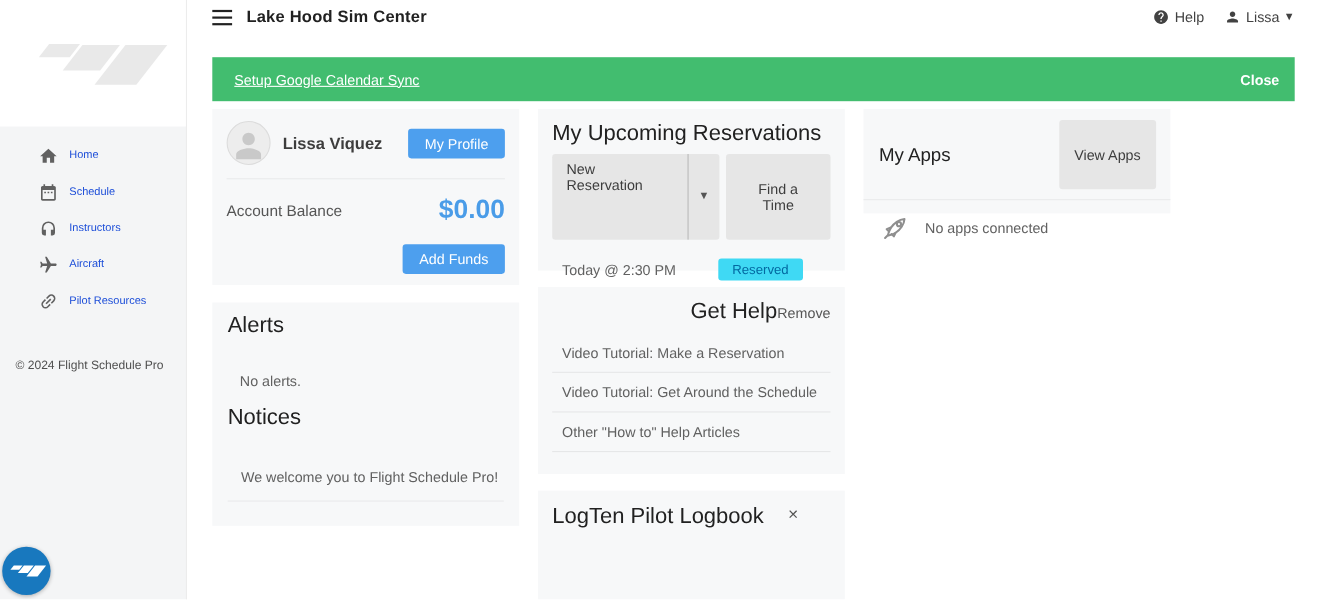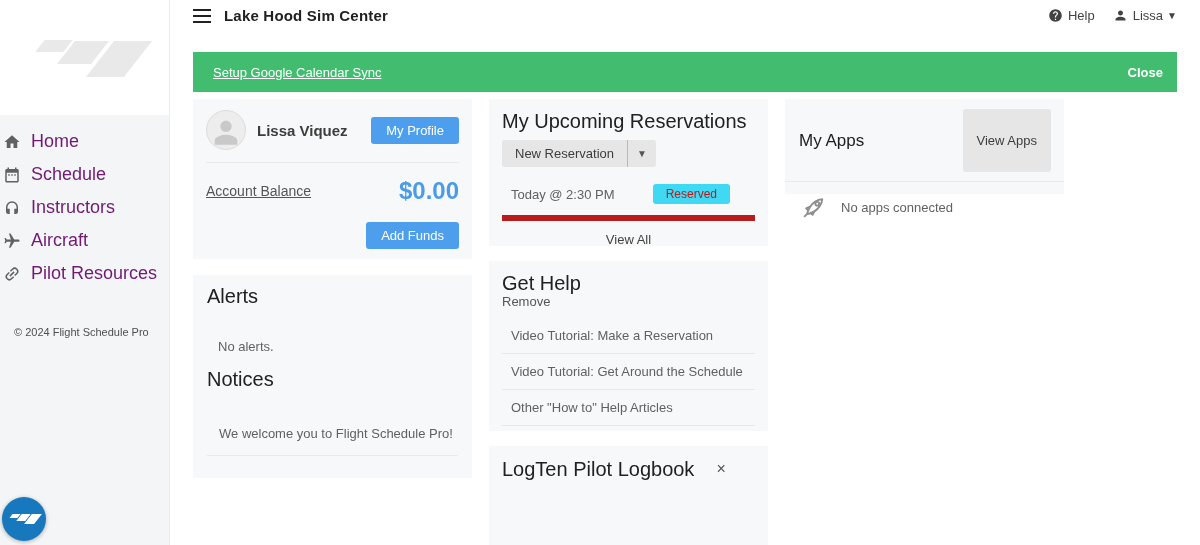--- a/index.html
+++ b/index.html
@@ -18,22 +18,22 @@
   .sidebar-top {
     position:absolute; left:0; top:0; width:169px; height:115px; background:#fff;
   }
   .logo-shape { position:absolute; background:#e9e9e9; transform:skewX(-38deg); }
   .ls1 { left:40px; top:40px; width:28px; height:12px; }
   .ls2 { left:66px; top:41px; width:34px; height:23px; }
   .ls3 { left:100px; top:41px; width:38px; height:36px; }
 
   .nav { position:absolute; top:125px; left:0; right:0; }
   .nav-item {
-    display:flex; align-items:center; height:33px; padding-left:3px;
-    font-size:18px; color:#701a75; cursor:pointer;
+    display:flex; align-items:center; height:33px; padding-left:35px;
+    font-size:10px; color:#1d4ed8; cursor:pointer;
   }
   .nav-item .nicon { width:18px; height:18px; margin-right:10px; display:inline-flex; }
   .nav-item .nicon svg { width:18px; height:18px; fill:#616161; }
   .nicon.rot90 svg { transform:rotate(90deg); }
   .nicon.rot-45 svg { transform:rotate(-45deg); }
 
   .sidebar-footer {
     position:absolute; left:14px; top:326px; font-size:11px; color:#4f4f4f;
   }
   .fab {
@@ -96,21 +96,21 @@
   .prof-row1 { display:flex; align-items:center; }
   .avatar {
     width:40px; height:40px; border-radius:50%; background:#ededed;
     border:1px solid #dcdcdc; overflow:hidden; display:flex; align-items:flex-end; justify-content:center;
   }
   .avatar svg { width:34px; height:34px; fill:#c9c9c9; }
   .prof-name { font-size:15px; font-weight:700; color:#3d3d3d; margin-left:11px; }
   .prof-row1 .btn-blue { margin-left:auto; }
   .card-profile .hr { margin-top:12px; }
   .balance-row { display:flex; align-items:center; justify-content:space-between; margin-top:14px; }
-  .balance-label { font-size:14px; color:#555;text-decoration:underline; }
+  .balance-label { font-size:14px; color:#555; }
   .balance-value { font-size:24px; font-weight:700; color:#4a9ce8; }
   .funds-row { display:flex; justify-content:flex-end; margin-top:17px; }
 
   
   .card-alerts { height:203px; padding:10px 14px; }
   .card-h2 { font-size:20px; font-weight:400; color:#212121; line-height:22px; }
   .muted { font-size:13px; color:#616161; }
   .no-alerts { margin:32px 0 0 11px; }
   .notices-title { margin-top:14px; }
   .notice-text { margin:36px 0 0 12px; }
@@ -118,27 +118,27 @@
 
   
   .card-res { height:147px; padding:11px 13px; }
   .res-btn-row { display:flex; gap:6px; margin-top:8px; }
   .split-btn { display:flex; background:#e6e6e6; border-radius:3px; overflow:hidden; cursor:pointer; }
   .split-main { font-size:13px; color:#3d3d3d; padding:6px 13px; }
   .split-caret { padding:5px 9px 6px 9px; border-left:1px solid #b9b9b9; font-size:10px; color:#555;
     display:flex; align-items:center; }
   .res-row { margin-top:17px; border-bottom:6px solid #b91c1c;
     padding:0 25px 11px 9px; display:flex; justify-content:space-between; align-items:center; }
-  .badge { background:#3fd9f4; color:#b91c1c; font-size:12px; font-weight:500;
+  .badge { background:#3fd9f4; color:#0369a1; font-size:12px; font-weight:500;
     padding:3px 13px; border-radius:3px; }
   .view-all { text-align:center; margin-top:11px; font-size:13px; color:#424242; cursor:pointer; }
 
   
   .card-help { height:170px; padding:11px 13px; }
-  .help-head { display:flex; justify-content:flex-end; align-items:baseline;flex-direction:column; }
+  .help-head { display:flex; justify-content:flex-end; align-items:baseline; }
   .remove-link { font-size:13px; color:#555; cursor:pointer; }
   .help-list { margin-top:9px; }
   .help-item { font-size:13px; color:#616161; padding:10px 0 10px 9px;
     border-bottom:1px solid #e6e7e8; cursor:pointer; }
 
   
   .card-logten { height:120px; padding:11px 13px; }
   .logten-row { display:flex; align-items:center; margin-top:1px; }
   .close-x { margin-left:22px; font-size:16px; color:#555; cursor:pointer; line-height:16px; }
 
@@ -282,20 +282,21 @@
     </div>
 
     <div class="col col2">
       <div class="card card-res">
         <div class="card-h2">My Upcoming Reservations</div>
         <div class="res-btn-row">
           <div class="split-btn">
             <span class="split-main">New Reservation</span>
             <span class="split-caret">▼</span>
           </div>
+          <button class="btn-gray">Find a Time</button>
         </div>
         <div class="res-row">
           <span class="muted">Today @ 2:30 PM</span>
           <span class="badge">Reserved</span>
         </div>
         <div class="view-all">View All</div>
       </div>
 
       <div class="card card-help">
         <div class="help-head">

